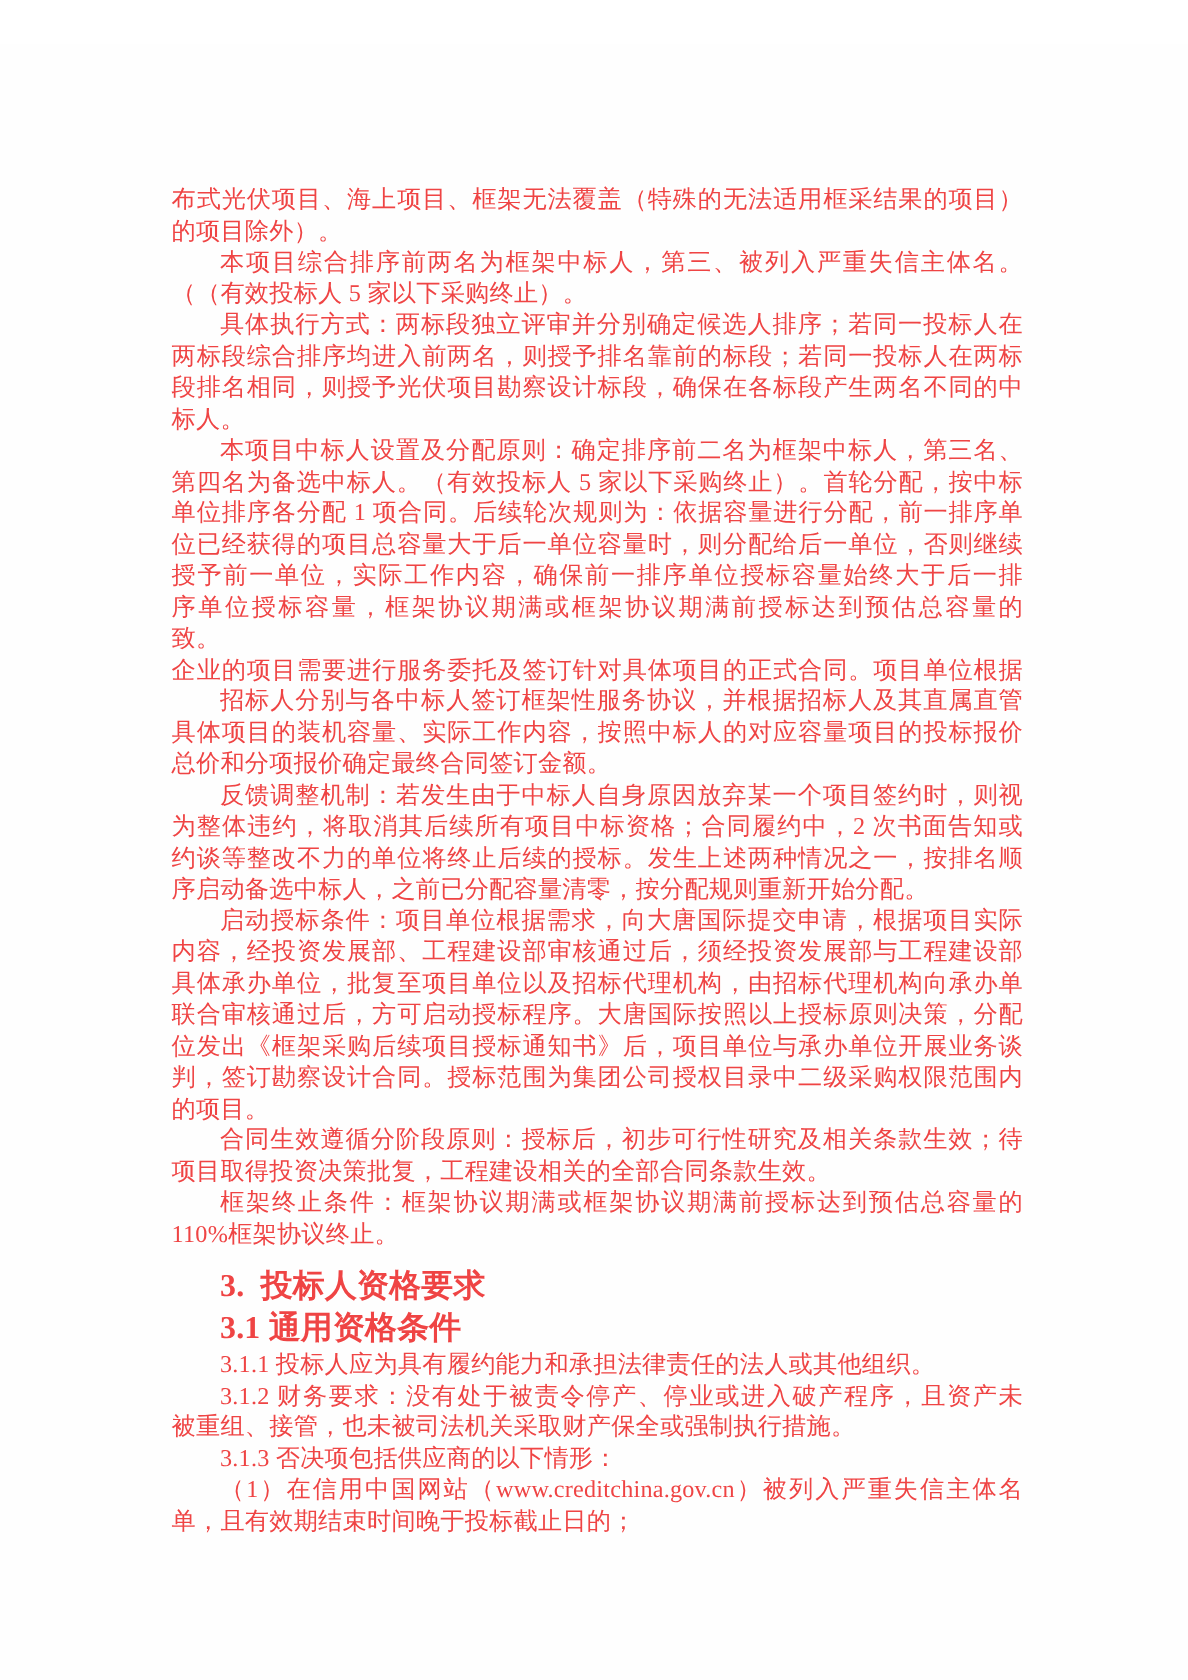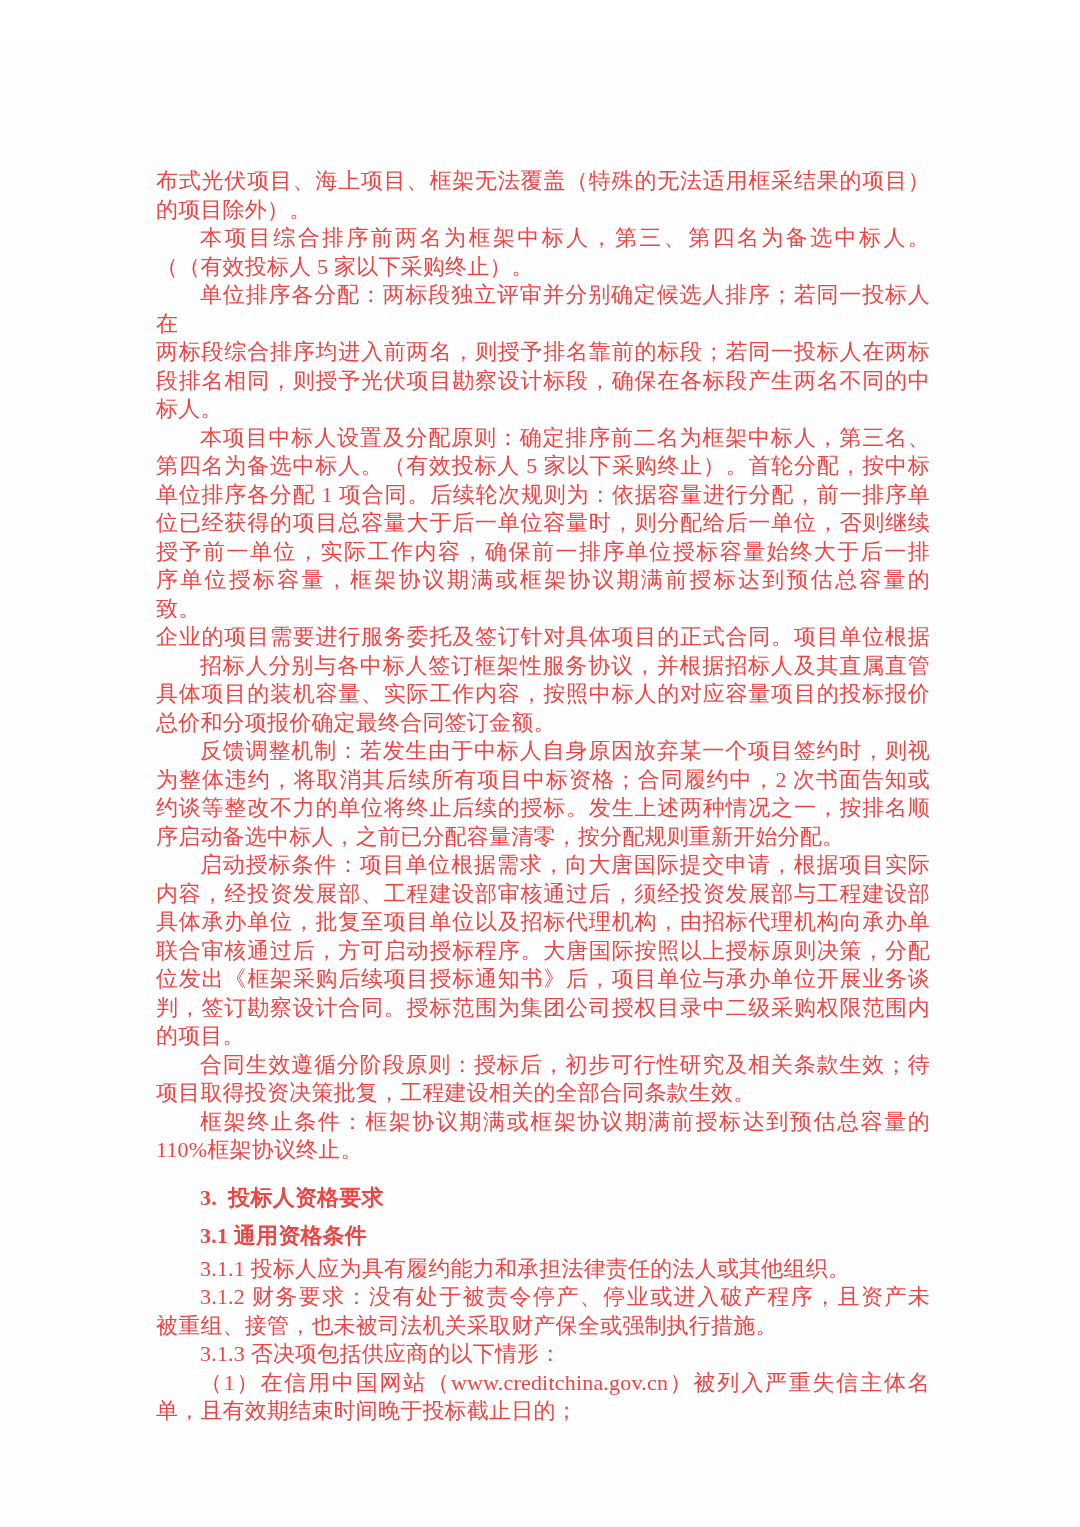--- a/index.html
+++ b/index.html
@@ -41,41 +41,41 @@
   }
   .line.indent {
     text-indent: 44px;
   }
   .para.heading1 {
     margin-top: 14px;
   }
   .para.heading1 .line,
   .para.heading2 .line {
     font-weight: bold;
-    font-size: 22px;
+    font-size: 29px;
     line-height: 38px;
     text-align: right;
     text-align-last: left;
   }
 </style>
 </head>
 <body>
 
 <div class="page">
   <div class="content">
       <div class="para body">
         <div class="line">布式光伏项目、海上项目、框架无法覆盖（特殊的无法适用框采结果的项目）</div>
         <div class="line last">的项目除外）。</div>
       </div>
       <div class="para body">
-        <div class="line indent">本项目综合排序前两名为框架中标人，第三、第四名为备选中标人。</div>
+        <div class="line indent">本项目综合排序前两名为框架中标人，第三、被列入严重失信主体名。</div>
         <div class="line last">（（有效投标人 5 家以下采购终止）。</div>
       </div>
       <div class="para body">
-        <div class="line indent">单位排序各分配：两标段独立评审并分别确定候选人排序；若同一投标人在</div>
+        <div class="line indent">具体执行方式：两标段独立评审并分别确定候选人排序；若同一投标人在</div>
         <div class="line">两标段综合排序均进入前两名，则授予排名靠前的标段；若同一投标人在两标</div>
         <div class="line">段排名相同，则授予光伏项目勘察设计标段，确保在各标段产生两名不同的中</div>
         <div class="line last">标人。</div>
       </div>
       <div class="para body">
         <div class="line indent">本项目中标人设置及分配原则：确定排序前二名为框架中标人，第三名、</div>
         <div class="line">第四名为备选中标人。（有效投标人 5 家以下采购终止）。首轮分配，按中标</div>
         <div class="line">单位排序各分配 1 项合同。后续轮次规则为：依据容量进行分配，前一排序单</div>
         <div class="line">位已经获得的项目总容量大于后一单位容量时，则分配给后一单位，否则继续</div>
         <div class="line">授予前一单位，实际工作内容，确保前一排序单位授标容量始终大于后一排</div>

